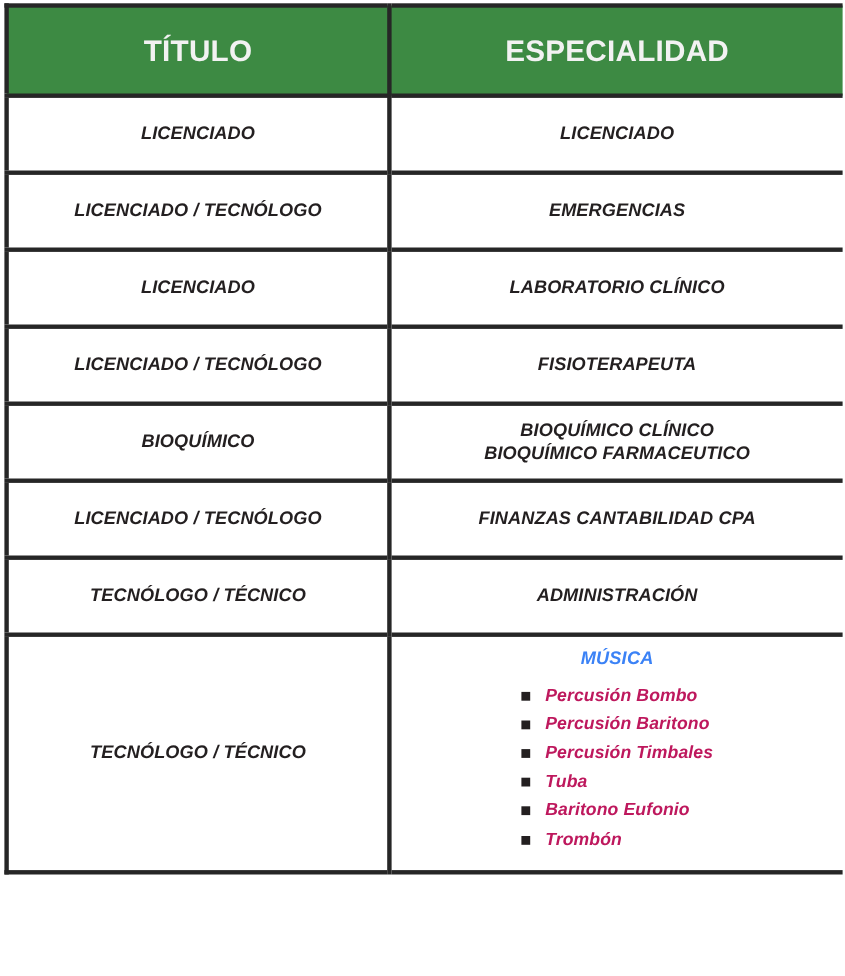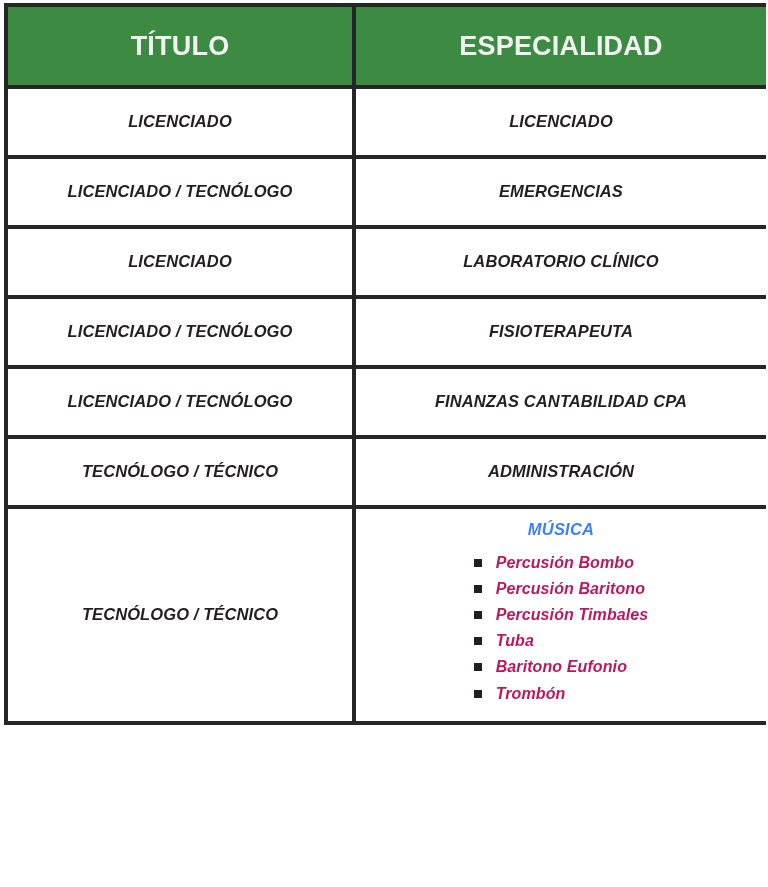--- a/index.html
+++ b/index.html
@@ -137,20 +137,25 @@
       </tr>
       <tr class="data-row">
         <td>LICENCIADO</td>
         <td class="cell-last">LABORATORIO CLÍNICO</td>
       </tr>
       <tr class="data-row">
         <td>LICENCIADO / TECNÓLOGO</td>
         <td class="cell-last">FISIOTERAPEUTA</td>
       </tr>
       <tr class="data-row">
+        <td>BIOQUÍMICO</td>
+        <td class="cell-last multiline">BIOQUÍMICO CLÍNICO
+BIOQUÍMICO FARMACEUTICO</td>
+      </tr>
+      <tr class="data-row">
         <td>LICENCIADO / TECNÓLOGO</td>
         <td class="cell-last">FINANZAS CANTABILIDAD CPA</td>
       </tr>
       <tr class="data-row">
         <td>TECNÓLOGO / TÉCNICO</td>
         <td class="cell-last">ADMINISTRACIÓN</td>
       </tr>
       <tr class="music-row">
         <td class="music-title-cell">TECNÓLOGO / TÉCNICO</td>
         <td class="cell-last">

